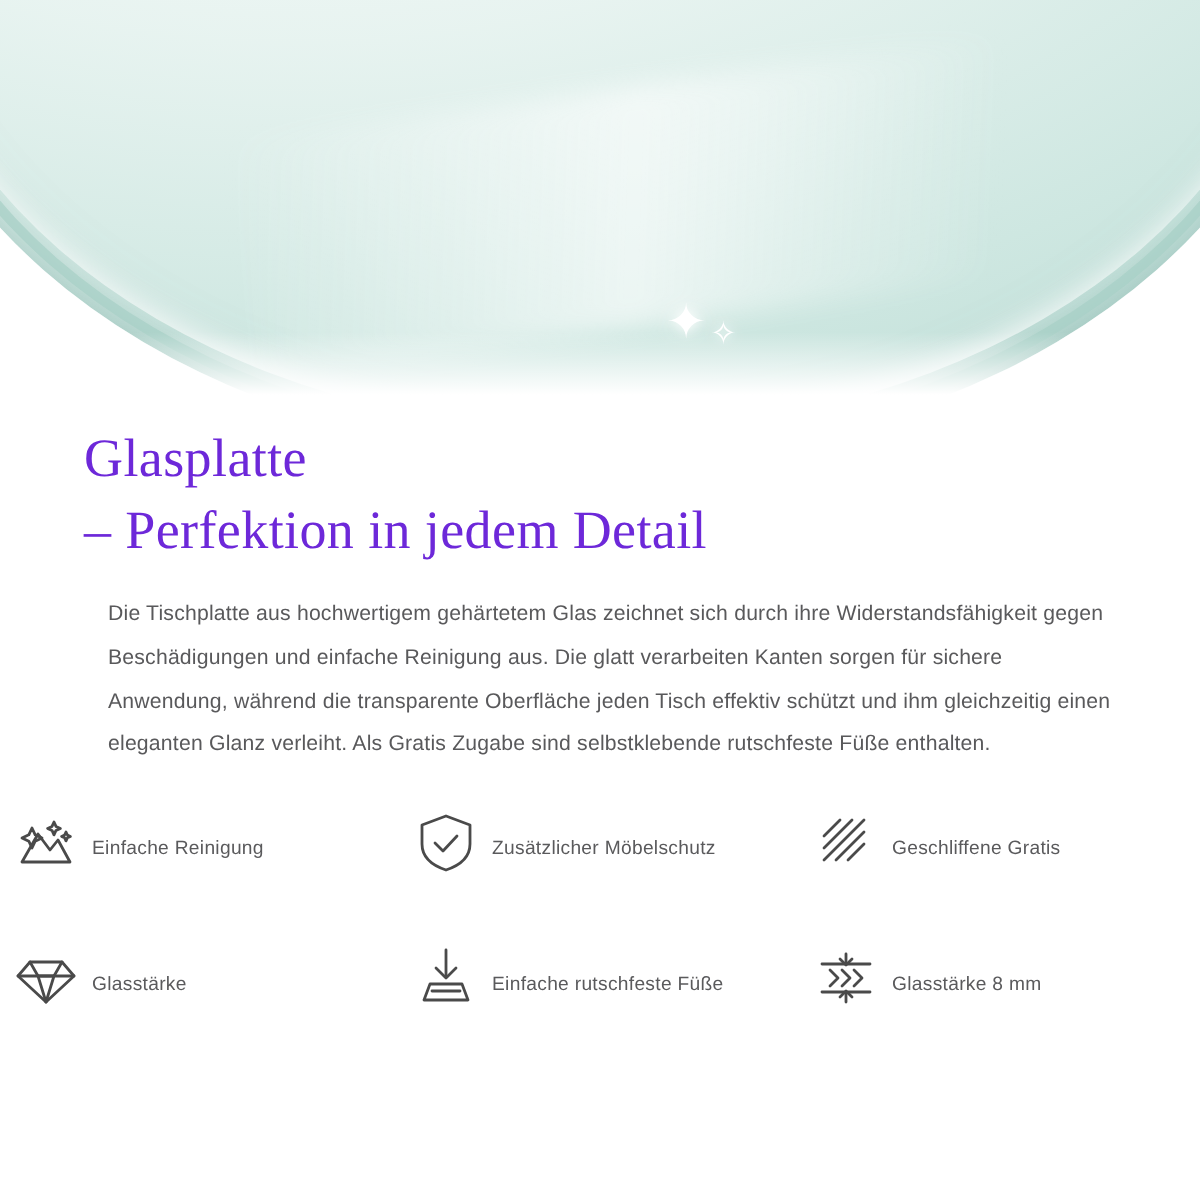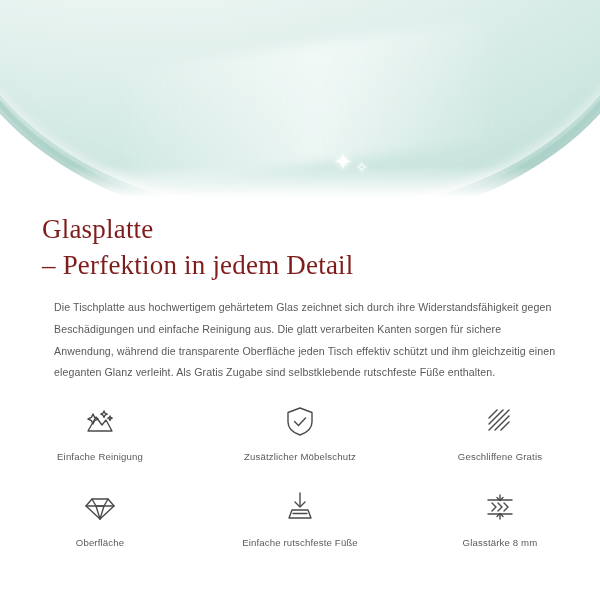--- a/index.html
+++ b/index.html
@@ -103,21 +103,21 @@
     left: 0;
     top: 200px;
     width: 600px;
   }
   .headline {
     margin: 0;
     padding: 12px 58px 0 42px;
     font-family: "Liberation Serif", serif;
     font-size: 27px;
     font-weight: 400;
-    color: #7f1d1d;
+    color: #6d28d9;
     line-height: 1.32;
     letter-spacing: .2px;
   }
   .headline .l2 { display: block; }
   .body-copy {
     margin: 14px 0 0 12px;
     padding: 0 42px;
     font-size: 10.6px;
     line-height: 2.05;
     color: #59595b;
@@ -129,21 +129,21 @@
     position: absolute;
     left: 0;
     top: 398px;
     width: 600px;
     display: grid;
     grid-template-columns: repeat(3, 1fr);
     row-gap: 22px;
   }
   .feature {
     display: flex;
-    flex-direction: column;
+    flex-direction: row;
     align-items: center;
     justify-content: flex-start;
   }
   .feature .ico {
     width: 46px;
     height: 46px;
     display: flex;
     align-items: center;
     justify-content: center;
   }
@@ -221,21 +221,21 @@
     <div class="feature">
       <span class="ico">
         <svg width="40" height="40" viewBox="0 0 40 40" fill="none" stroke="#4a4a4a" stroke-width="1.4" stroke-linecap="round" stroke-linejoin="round">
           <path d="M12 12 H28 L34 19 L20 32 L6 19 Z"></path>
           <path d="M6 19 H34"></path>
           <path d="M12 12 L16 19 L20 32"></path>
           <path d="M28 12 L24 19 L20 32"></path>
           <path d="M16 19 H24"></path>
         </svg>
       </span>
-      <span class="cap">Oberfläche</span>
+      <span class="cap">Glasstärke</span>
     </div>
 
     <div class="feature">
       <span class="ico">
         <svg width="40" height="40" viewBox="0 0 40 40" fill="none" stroke="#4a4a4a" stroke-width="1.4" stroke-linecap="round" stroke-linejoin="round">
           <path d="M20 6 V19"></path>
           <path d="M15 15 L20 20 L25 15"></path>
           <path d="M12 23 H28 L31 31 H9 Z"></path>
           <path d="M13 26.5 H27"></path>
         </svg>

